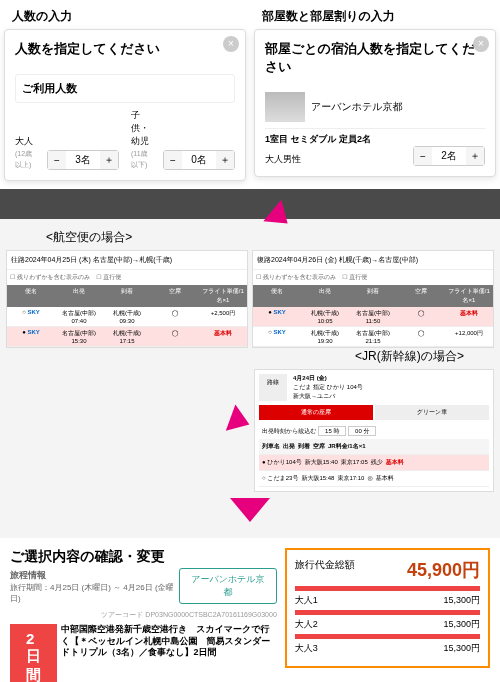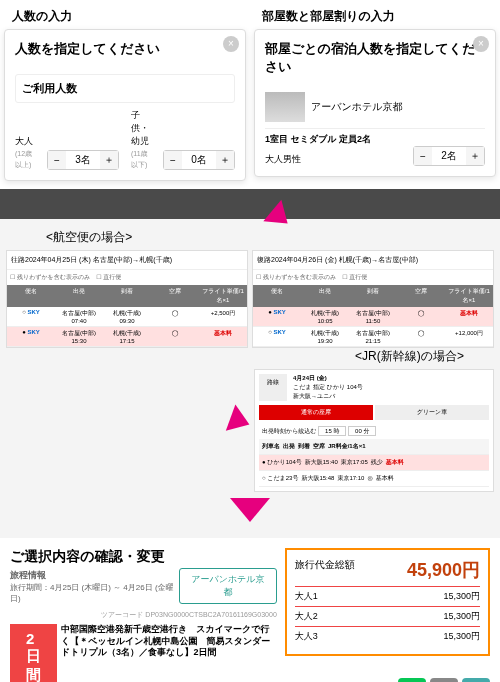--- a/index.html
+++ b/index.html
@@ -49,21 +49,21 @@
 .tour-code{font-size:7px;color:#999;text-align:right}
 .tour-title-row{display:flex;gap:4px;align-items:flex-start;margin:4px 0}
 .badge-2d{background:#ef4444;color:#fff;padding:6px 16px;font-size:15px;font-weight:bold}
 .tour-title{font-size:9px;font-weight:bold;line-height:1.3}
 .icons-row{display:flex;gap:6px;align-items:center;margin:6px 0}
 .thumb{width:60px;height:45px;background:linear-gradient(#ccc,#eee);border:1px solid #ccc}
 .ico-box{width:32px;height:32px;border:1px solid #ccc;display:flex;align-items:center;justify-content:center;font-size:14px}
 .price-box{border:2px solid #ff8c00;padding:8px;margin-bottom:22px}
 .pb-head{display:flex;justify-content:space-between;font-size:10px;margin-bottom:4px}
 .pb-total{font-size:18px;font-weight:bold;color:#c2410c;text-align:center}
-.pb-row{display:flex;justify-content:space-between;font-size:9px;border-top:1px solid #ef4444;padding:3px 0}
+.pb-row{display:flex;justify-content:space-between;font-size:9px;border-top:5px solid #ef4444;padding:3px 0}
 .social{display:flex;gap:4px;justify-content:flex-end;margin:6px 0}
 .soc{width:28px;height:28px;border-radius:4px;display:flex;align-items:center;justify-content:center;color:#fff;font-size:12px}
 .proceed-btn{background:#ff8c00;color:#fff;text-align:center;padding:12px;font-size:12px;font-weight:bold;border-radius:4px;margin-bottom:8px}
 </style>
 </head>
 <body>
 
 <div class="top-row">
   <div style="flex:1">
     <div class="section-label">人数の入力</div>

